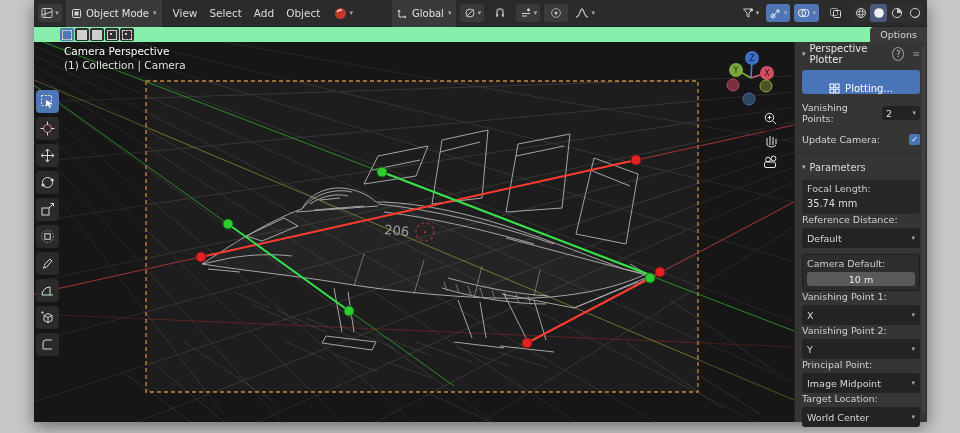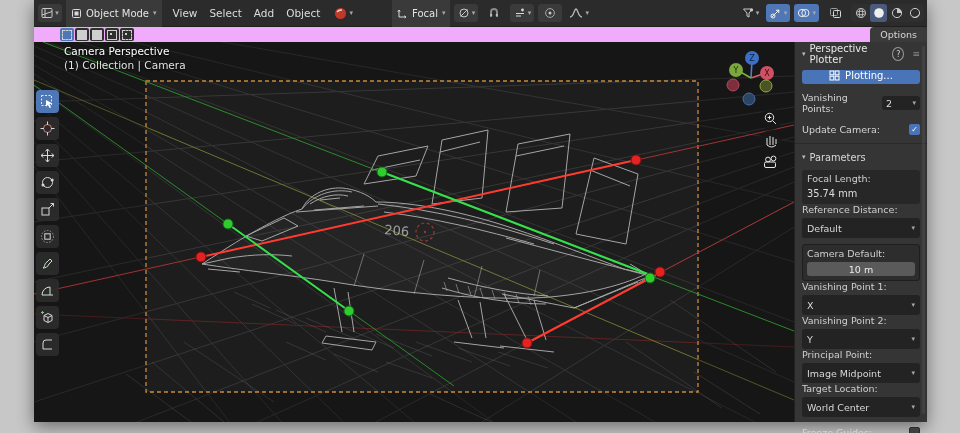--- a/index.html
+++ b/index.html
@@ -1,20 +1,20 @@
 <!DOCTYPE html>
 <html><head>
 <meta charset="utf-8">
 <style>
   html,body{margin:0;padding:0}
   body{width:960px;height:433px;background:#c7c7c7;font-family:"DejaVu Sans",sans-serif;overflow:hidden;position:relative;-webkit-user-select:none;user-select:none}
   .window{position:absolute;left:34px;top:0;width:893px;height:422px;background:#1d1d1d;box-shadow:0 5px 16px rgba(0,0,0,.45)}
   
   .row1{position:absolute;left:0;top:0;width:893px;height:26px;background:#2b2b2b;border-bottom:1px solid #1f1f1f}
-  .row2{position:absolute;left:0;top:27px;width:893px;height:15px;background:#f0abfc;border-bottom:1px solid #161616}
+  .row2{position:absolute;left:0;top:27px;width:893px;height:15px;background:#86efac;border-bottom:1px solid #161616}
   .hgroup{position:absolute;top:0;height:26px;display:flex;align-items:center;gap:4px}
   .pill{display:flex;align-items:center;gap:4px;background:#3a3a3a;border-radius:3px;height:32px;padding:0 5px;color:#e3e3e3;font-size:10px;cursor:default}
   .menu{color:#dcdcdc;font-size:10.5px;padding:11px 7px;line-height:26px}
   .chev{font-size:7px;color:#a8a8a8;line-height:1}
   .iconbtn{display:flex;align-items:center;justify-content:center;background:#3a3a3a;border-radius:3px;height:18px;min-width:18px;padding:0 3px;gap:2px}
   .iconbtn.plain{background:transparent}
   .iconbtn.blue{background:#4f76b5}
   .iconbtn.activeshade{background:#4a5a7d}
   .shadegroup{display:flex;background:#2f2f2f;border-radius:3px;height:18px;align-items:center;padding:0 1px;gap:1px}
   .shadegroup .iconbtn{background:transparent;min-width:15px;padding:0 1px}
@@ -36,21 +36,21 @@
   
   .toolbar{position:absolute;left:2px;top:48px;width:24px;display:flex;flex-direction:column;gap:4px}
   .tbtn{width:23px;height:23px;background:#2d2d2dE6;background:rgba(45,45,45,.92);border-radius:4px;display:flex;align-items:center;justify-content:center}
   .tbtn.active{background:#4f76b5}
   
   .panel{position:absolute;left:760px;top:42px;width:133px;height:380px;background:#353535;border-left:1px solid #222;box-sizing:border-box;padding:4px 7px 0 7px;color:#cfcfcf}
   .p-head{display:flex;align-items:center;gap:4px;height:16px;font-size:10px;color:#e8e8e8}
   .p-head .arr{font-size:7px;color:#bbb}
   .qmark{margin-left:auto;width:12px;height:12px;border:1px solid #9a9a9a;border-radius:50%;font-size:8px;color:#cfcfcf;display:flex;align-items:center;justify-content:center}
   .grip{color:#8a8a8a;font-size:9px;margin-left:4px}
-  .bluebtn{margin-top:8px;height:14px;background:#4a74b8;border-radius:3px;display:flex;align-items:flex-start;justify-content:center;gap:5px;color:#fff;font-size:10px}
+  .bluebtn{margin-top:8px;height:24px;background:#4a74b8;border-radius:3px;display:flex;align-items:flex-end;justify-content:center;gap:5px;color:#fff;font-size:10px}
   .prow{display:flex;align-items:center;margin-top:12px;font-size:9.5px;color:#d4d4d4;height:14px}
   .prow .spacer{flex:1}
   .valbox{display:flex;align-items:center;background:#232323;border-radius:3px;height:14px;padding:0 4px;color:#dedede;min-width:30px;gap:4px}
   .valbox .chev{margin-left:auto}
   .checkbox{width:11px;height:11px;border-radius:2px;background:#4a74b8;color:#fff;font-size:8px;display:flex;align-items:center;justify-content:center}
   .checkbox.off{background:#3f3f3f;border:1px solid #2a2a2a;box-sizing:border-box}
   .sep{height:1px;background:#2a2a2a;margin:7px -7px 0 -7px}
   .subhead{display:flex;align-items:center;gap:4px;font-size:9.8px;color:#d9d9d9;margin-top:6px;height:14px}
   .box{background:#272727;border-radius:3px;margin-top:6px;padding:3px 5px 5px 5px}
   .box .blabel{font-size:9.5px;color:#cfcfcf}
@@ -95,21 +95,21 @@
           </svg>
         <span class="chev">▾</span>
       </div>
     </div>
 
     <div class="hgroup" style="left:358px">
       <div class="pill">
         <svg class="ic" width="11" height="11" viewBox="0 0 11 11">
             <path d="M2,9 L2,2 M2,9 L9,9 M2,2 L0.8,3.8 M2,2 L3.2,3.8 M9,9 L7.2,7.8 M9,9 L7.8,10.2" stroke="#d8d8d8" fill="none"></path>
           </svg>
-        <span>Focal</span>
+        <span>Global</span>
         <span class="chev">▾</span>
       </div>
       <div class="iconbtn">
         <svg class="ic" width="12" height="12" viewBox="0 0 12 12">
             <circle cx="6" cy="6" r="4" fill="none" stroke="#c9c9c9"></circle>
             <path d="M2.5,9.5 L9.5,2.5" stroke="#c9c9c9"></path>
           </svg>
         <span class="chev">▾</span>
       </div>
       <div class="iconbtn plain">

